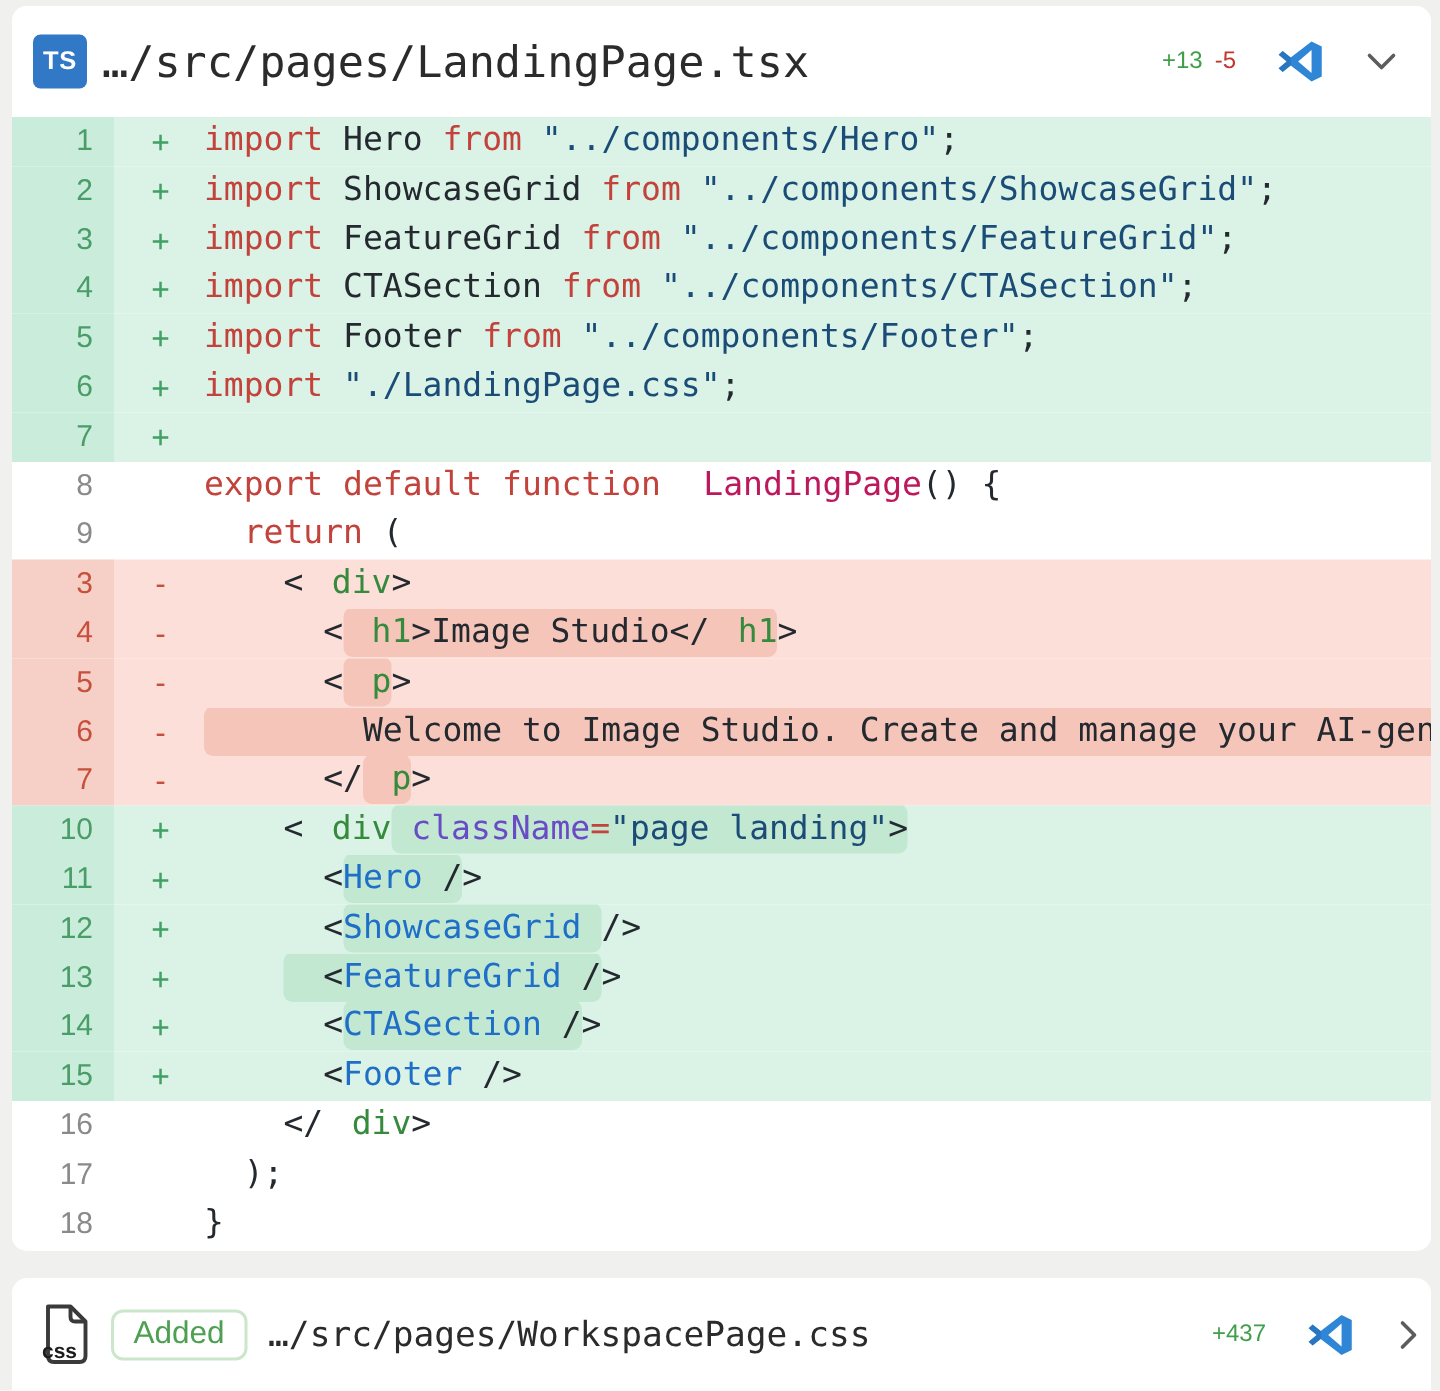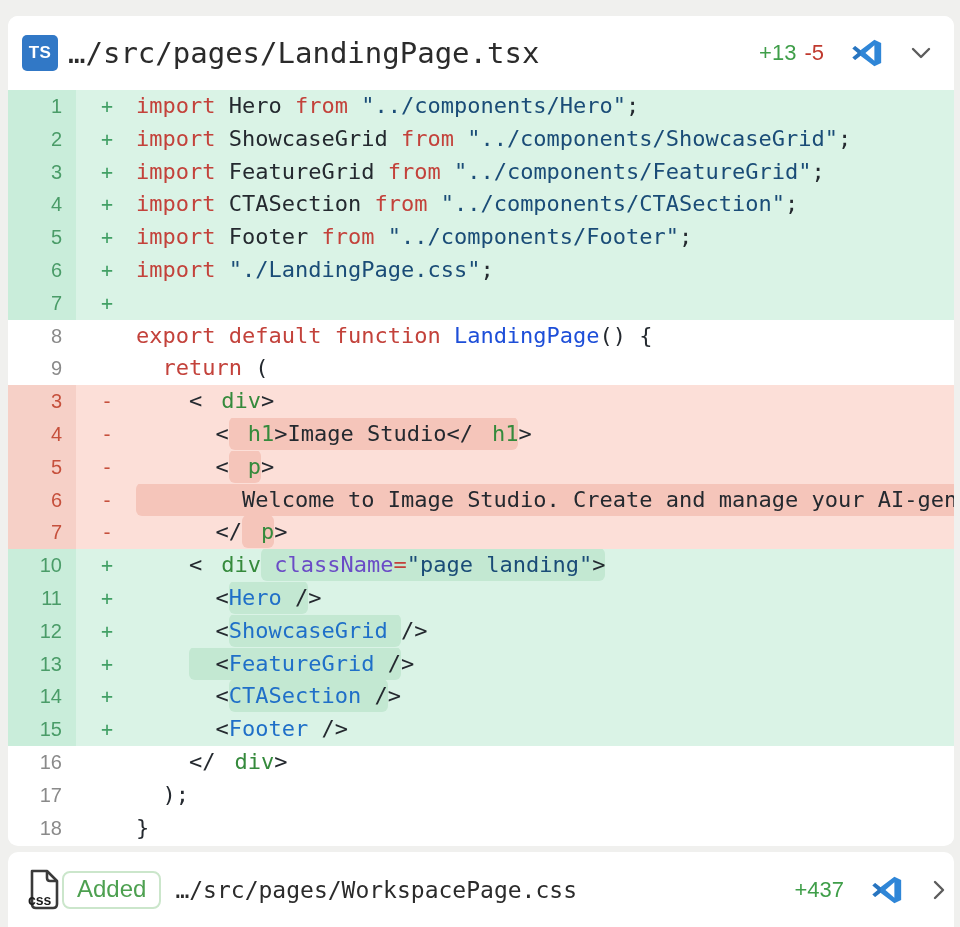--- a/index.html
+++ b/index.html
@@ -4,37 +4,37 @@
 <style>
   html,body{margin:0;padding:0;}
   body{
     width:960px;height:927px;overflow:hidden;position:relative;
     background:#f0f0ee;
     font-family:"Liberation Sans", sans-serif;
   }
   .card{
     position:absolute;left:8px;width:946px;background:#ffffff;border-radius:10px;overflow:hidden;
   }
-  #diff-card{top:16px;height:830px;}
+  #diff-card{top:4px;height:830px;}
   #file-card{top:852px;height:84px;}
 
   
   .hdr{
     display:flex;align-items:center;height:74px;padding:0 20px 0 14px;background:#fff;
   }
   .ts-badge{
     width:36px;height:36px;border-radius:5px;background:#3178c6;color:#fff;
     font-weight:bold;font-size:17px;display:flex;align-items:center;justify-content:center;
     letter-spacing:.5px;flex:none;
   }
   .file-title{
     margin-left:10px;font-family:"DejaVu Sans Mono", monospace;font-size:29px;color:#2b2b2b;
     white-space:nowrap;overflow:hidden;
   }
-  .stats{margin-left:auto;font-size:22px;white-space:nowrap;}
+  .stats{margin-left:auto;font-size:16px;white-space:nowrap;}
   .add-stat{color:#3f9e49;}
   .del-stat{color:#c0392e;margin-left:8px;}
   .vsc{width:34px;height:34px;margin-left:26px;flex:none;}
   .chev{margin-left:24px;flex:none;display:flex;align-items:center;}
 
   
   #code-area{position:absolute;top:74px;left:0;right:0;}
   .row{display:flex;height:32.8px;line-height:32.8px;}
   .gutter{
     width:68px;text-align:right;padding-right:14px;box-sizing:border-box;
@@ -58,29 +58,29 @@
   .row.ctx .marker,.row.ctx .codeln{background:#fff;}
   .hl{border-radius:6px;padding:4px 0;}
   .row.add .hl{background:#c3e8d2;}
   .row.del .hl{background:#f5c5ba;}
   
   .tk-k{color:#c3423b;}
   .tk-s{color:#1a4c77;}
   .tk-t{color:#358a3c;margin-left:19px;}
   .tk-c{color:#1f6fc8;}
   .tk-a{color:#6a4bc6;}
-  .tk-f{color:#1d4ed8;}
+  .tk-f{color:#be185d;margin-left:15px;}
   .tk-p{color:#24292f;}
 
   
   .frow{display:flex;align-items:center;margin-top:14px;height:48px;padding:0 4px 0 16px;}
   .css-icon{width:38px;height:44px;flex:none;}
   .badge{
-    border:2px solid #cbe6cb;border-radius:8px;color:#4da050;
-    font-size:24px;padding:2px 13px 4px 13px;flex:none;
+    margin-left:12px;border:2px solid #cbe6cb;border-radius:8px;color:#4da050;
+    font-size:21px;padding:2px 13px 4px 13px;flex:none;
   }
   .fpath{
     margin-left:14px;font-family:"DejaVu Sans Mono", monospace;font-size:23px;color:#2b2b2b;
     white-space:nowrap;overflow:hidden;
   }
 </style>
 </head>
 <body>
 
 <div class="card" id="diff-card">

